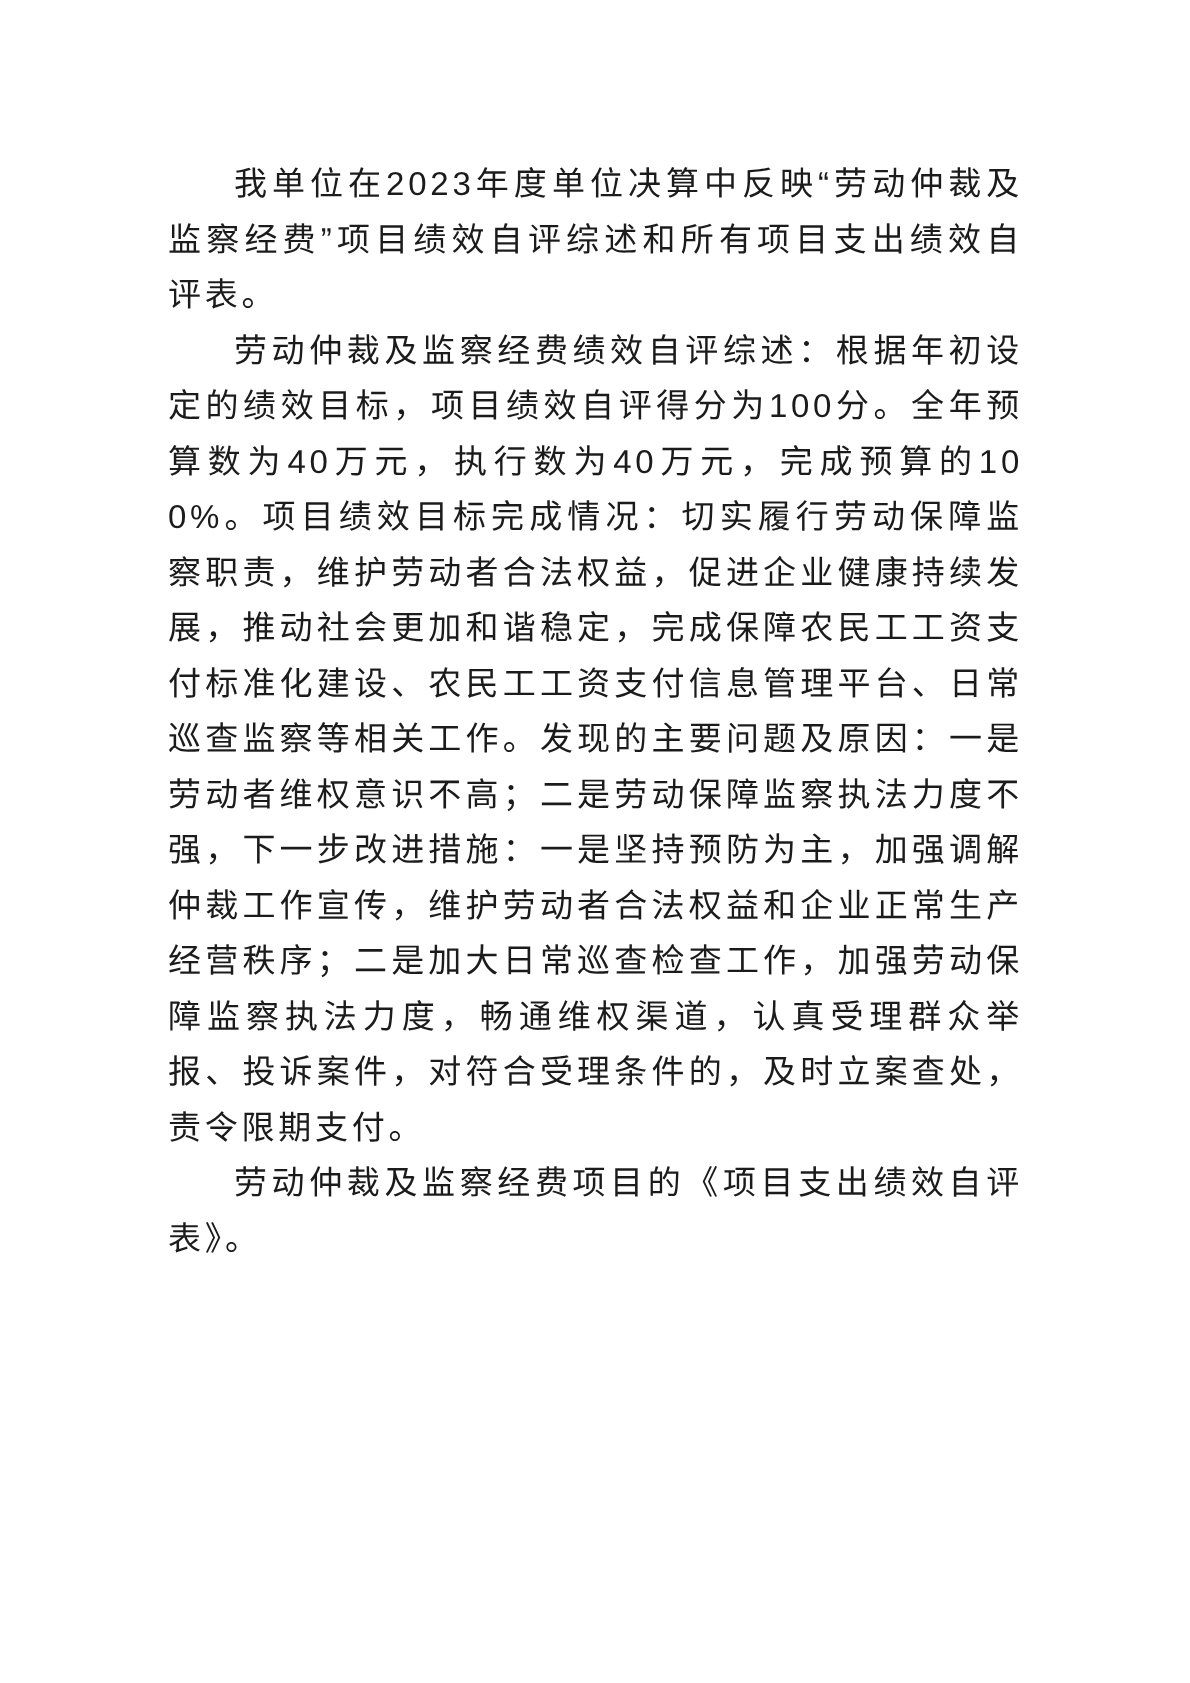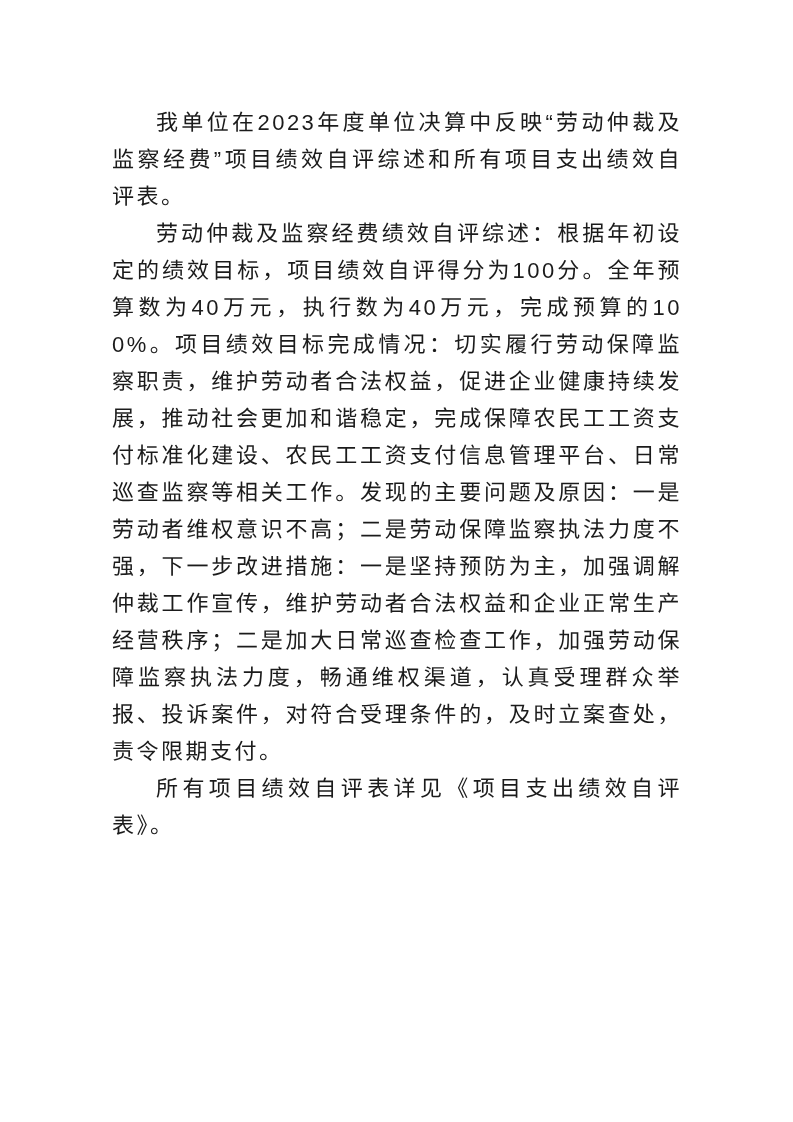--- a/index.html
+++ b/index.html
@@ -34,15 +34,15 @@
     -webkit-font-smoothing: antialiased;
   }
 </style>
 </head>
 <body>
 
 <div class="page">
   <div class="doc-body">
     <p class="para">我单位在2023年度单位决算中反映“劳动仲裁及监察经费”项目绩效自评综述和所有项目支出绩效自评表。</p>
     <p class="para">劳动仲裁及监察经费绩效自评综述：根据年初设定的绩效目标，项目绩效自评得分为100分。全年预算数为40万元，执行数为40万元，完成预算的100%。项目绩效目标完成情况：切实履行劳动保障监察职责，维护劳动者合法权益，促进企业健康持续发展，推动社会更加和谐稳定，完成保障农民工工资支付标准化建设、农民工工资支付信息管理平台、日常巡查监察等相关工作。发现的主要问题及原因：一是劳动者维权意识不高；二是劳动保障监察执法力度不强，下一步改进措施：一是坚持预防为主，加强调解仲裁工作宣传，维护劳动者合法权益和企业正常生产经营秩序；二是加大日常巡查检查工作，加强劳动保障监察执法力度，畅通维权渠道，认真受理群众举报、投诉案件，对符合受理条件的，及时立案查处，责令限期支付。</p>
-    <p class="para">所有项目绩效自评表详见《项目支出绩效自评表》。</p>
+    <p class="para">劳动仲裁及监察经费项目的《项目支出绩效自评表》。</p>
   </div>
 </div>
 
 </body></html>

